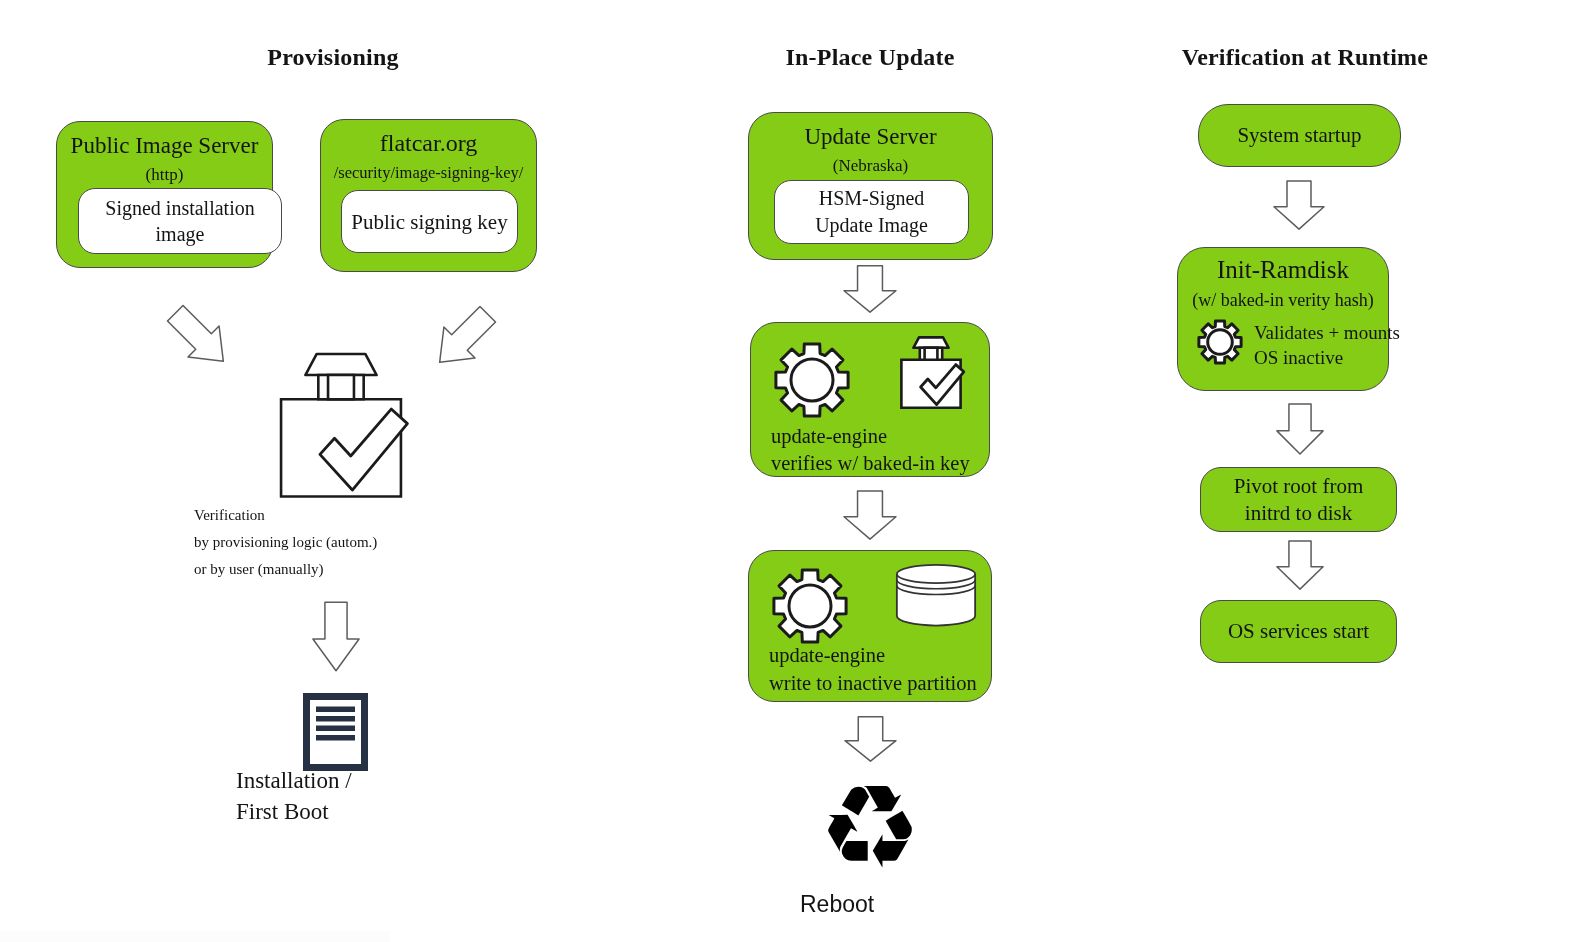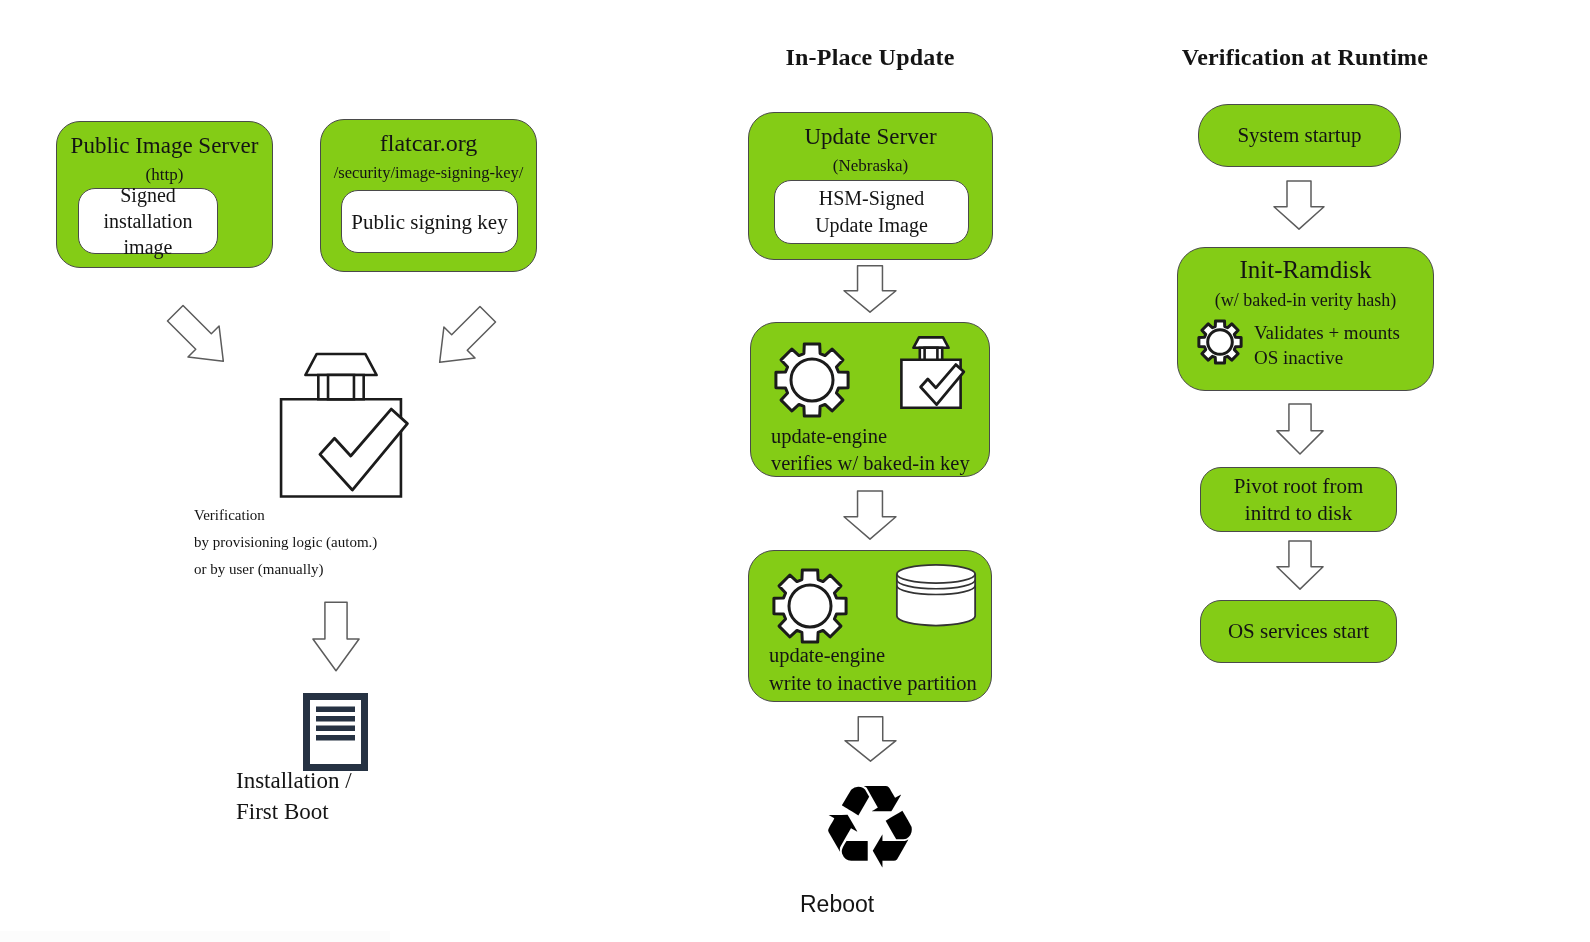--- a/index.html
+++ b/index.html
@@ -51,25 +51,26 @@
       <path d="M3 11 L3 55 A41 10 0 0 0 85 55 L85 11" fill="#ffffff" stroke="#333333" stroke-width="1.8" vector-effect="non-scaling-stroke"></path>
       <ellipse cx="44" cy="11" rx="41" ry="9.5" fill="#ffffff" stroke="#333333" stroke-width="1.8" vector-effect="non-scaling-stroke"></ellipse>
       <path d="M3 17 A41 9.5 0 0 0 85 17" fill="none" stroke="#333333" stroke-width="1.6" vector-effect="non-scaling-stroke"></path>
       <path d="M3 23 A41 9.5 0 0 0 85 23" fill="none" stroke="#333333" stroke-width="1.6" vector-effect="non-scaling-stroke"></path>
     </symbol>
   </defs>
 </svg>
 
 <div id="canvas">
 
+  <div class="abs col-title" style="left:183px;top:44px;width:300px;">Provisioning</div>
 
   <div class="rbox" style="left:56px;top:121px;width:217px;height:147px;border-radius:24px;">
     <div class="box-title" style="top:9px;">Public Image Server</div>
     <div class="box-sub" style="top:42px;">(http)</div>
-    <div class="inner-box" style="left:21px;top:66px;width:140px;height:66px;">Signed installation image</div>
+    <div class="inner-box" style="left:21px;top:66px;width:204px;height:66px;">Signed installation image</div>
   </div>
 
   <div class="rbox" style="left:320px;top:119px;width:217px;height:153px;border-radius:24px;">
     <div class="box-title" style="top:8px;font-size:24px;">flatcar.org</div>
     <div class="box-sub" style="top:42px;font-size:16.5px;">/security/image-signing-key/</div>
     <div class="inner-box" style="left:20px;top:70px;width:177px;height:63px;font-size:21px;">Public signing key</div>
   </div>
 
   <svg class="abs" style="left:155px;top:293px;" width="90" height="90" viewBox="0 0 90 90">
     <g transform="rotate(-45 45 45)">
@@ -164,21 +165,21 @@
   <div class="abs caption sans" style="left:800px;top:891px;width:140px;font-size:23px;">Reboot</div>
 
   <div class="abs col-title" style="left:1155px;top:44px;width:300px;">Verification at Runtime</div>
 
   <div class="rbox flexbox" style="left:1198px;top:104px;width:203px;height:63px;border-radius:30px;font-size:21px;">System startup</div>
 
   <svg class="abs" style="left:1273px;top:180px;" width="52" height="50">
     <use href="#sym-down-arrow" width="52" height="50"></use>
   </svg>
 
-  <div class="rbox" style="left:1177px;top:247px;width:257px;height:144px;border-radius:28px;">
+  <div class="rbox" style="left:1177px;top:247px;width:212px;height:144px;border-radius:28px;">
     <div class="box-title" style="top:6px;font-size:25px;line-height:32px;">Init-Ramdisk</div>
     <div class="box-sub" style="top:40px;font-size:18px;line-height:24px;">(w/ baked-in verity hash)</div>
     <svg class="abs" style="left:18px;top:70px;" width="48" height="48">
       <use href="#sym-gear" width="48" height="48"></use>
     </svg>
     <div class="abs caption" style="left:76px;top:72px;width:162px;font-size:19px;line-height:25px;">
       <div>Validates + mounts</div>
       <div>OS inactive</div>
     </div>
   </div>

